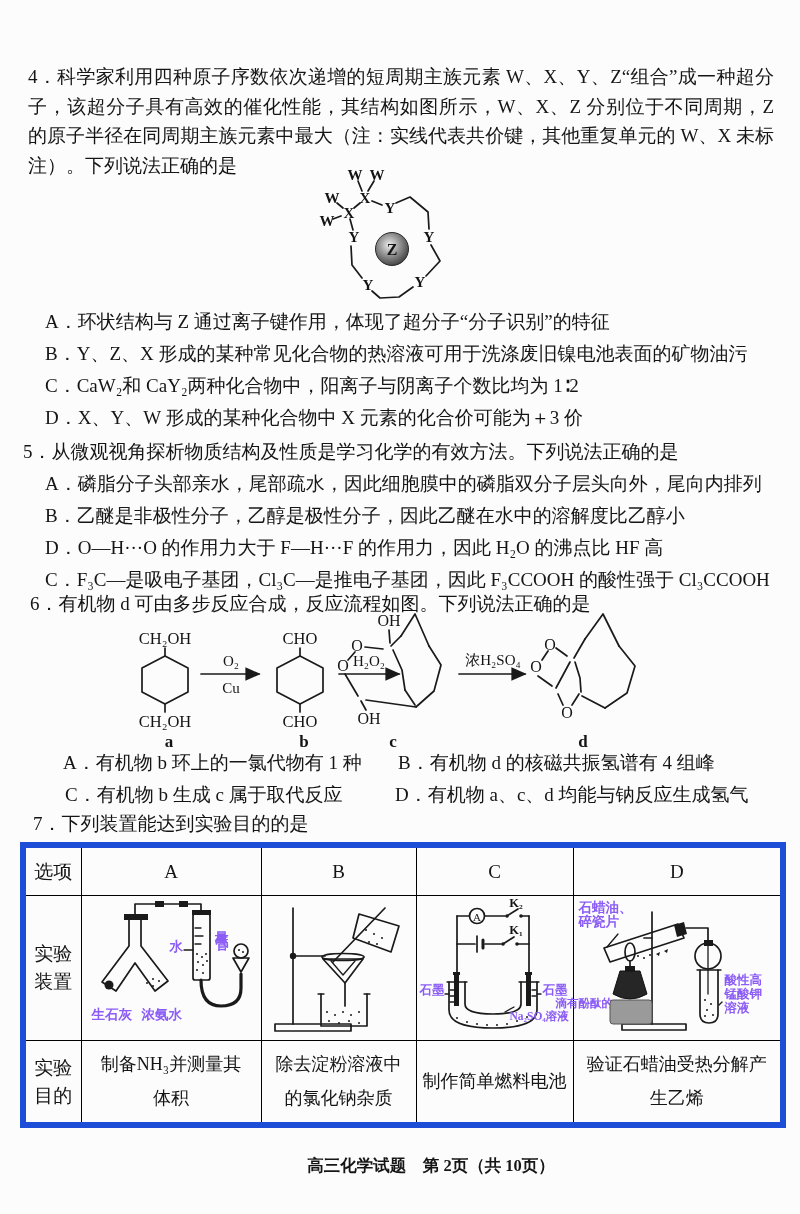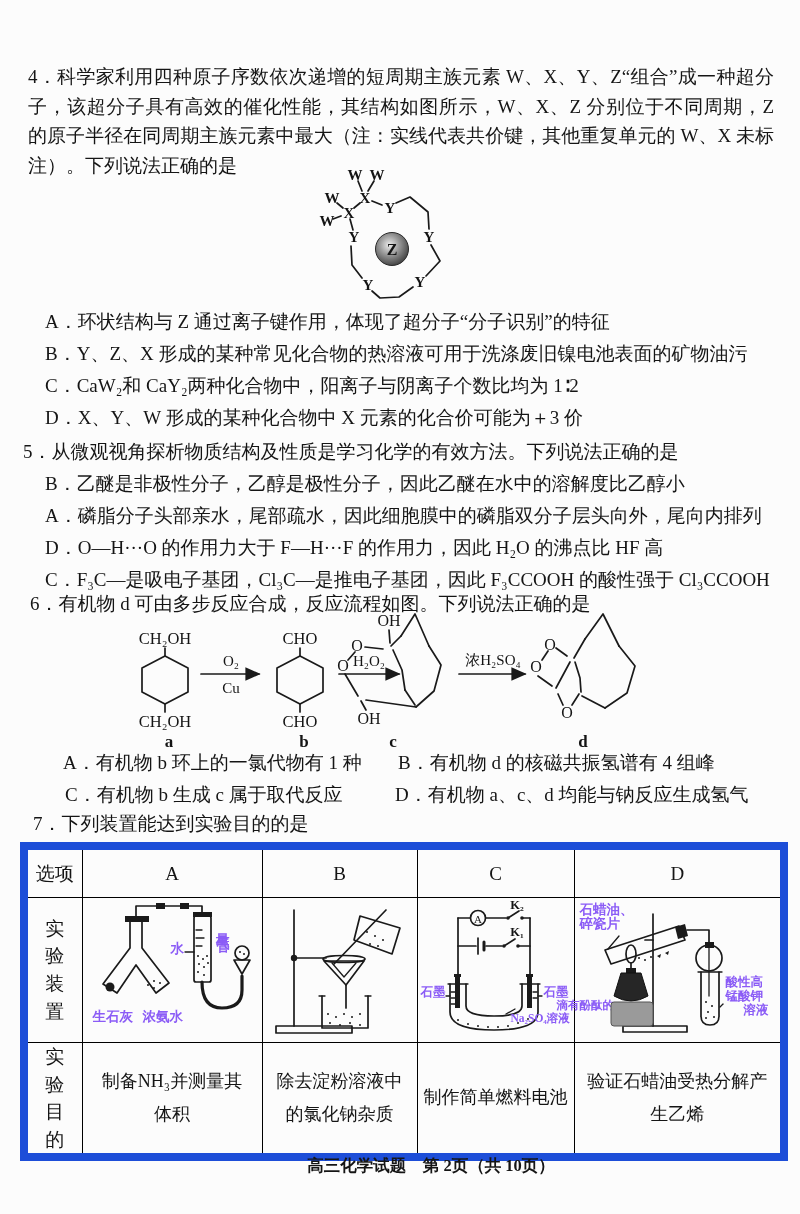--- a/index.html
+++ b/index.html
@@ -11,21 +11,21 @@
   .opt-abs{position:absolute;font-size:19px;white-space:nowrap;}
   svg{display:block;}
   svg text{font-family:"Liberation Serif","DejaVu Serif",serif;fill:#141414;}
   .bond{stroke:#1a1a1a;stroke-width:1.7;fill:none;stroke-linecap:round;stroke-linejoin:round;}
   .thin{stroke-width:1.3;}
   .fat{stroke-width:3.2;}
   .ink{fill:#1a1a1a;stroke:none;}
   
   .qtable{border-collapse:collapse;table-layout:fixed;width:760px;background:#fcfcfc;}
   .qtable td,.qtable th{border:1.5px solid #000;font-weight:normal;}
-  .qtable{border:8px solid #1d4ed8;}
+  .qtable{border:6px solid #1d4ed8;}
   .hd{height:45px;text-align:center;font-size:19px;}
   .rowlabel{text-align:center;font-size:19px;line-height:1.45;padding:0 8px;}
   .appcell{height:144px;vertical-align:middle;position:relative;padding:0;}
   .purpcell{height:81px;text-align:center;font-size:18px;line-height:1.85;vertical-align:middle;}
   .pA{padding:0 16px;} .pB{padding:0 12px;} .pC{padding:0 3px;} .pD{padding:0 10px;}
   .applbl{position:absolute;font-weight:bold;font-size:13.5px;line-height:1.1;white-space:nowrap;color:#8b5cf6;}
   .applbl.small{font-size:11.5px;font-weight:bold;}
   .vtext{writing-mode:vertical-rl;text-orientation:upright;letter-spacing:3px;}
   .footer{position:absolute;top:1155px;left:0;width:100%;text-align:center;
           font-size:16.5px;font-weight:600;margin-left:31px;}
@@ -78,22 +78,22 @@
   <div class="abs" style="left:45px;top:306px;">
     <div class="optline">A．环状结构与 Z 通过离子键作用，体现了超分子“分子识别”的特征</div>
     <div class="optline">B．Y、Z、X 形成的某种常见化合物的热溶液可用于洗涤废旧镍电池表面的矿物油污</div>
     <div class="optline">C．CaW₂和 CaY₂两种化合物中，阳离子与阴离子个数比均为 1∶2</div>
     <div class="optline">D．X、Y、W 形成的某种化合物中 X 元素的化合价可能为＋3 价</div>
   </div>
 
   <div class="abs" style="left:23px;top:436px;width:754px;">
     <div class="optline"><span>5．</span><span>从微观视角探析物质结构及性质是学习化学的有效方法。下列说法正确的是</span></div>
     <div style="padding-left:22px;">
+      <div class="optline">A．磷脂分子头部亲水，尾部疏水，因此细胞膜中的磷脂双分子层头向外，尾向内排列</div>
       <div class="optline">B．乙醚是非极性分子，乙醇是极性分子，因此乙醚在水中的溶解度比乙醇小</div>
-      <div class="optline">A．磷脂分子头部亲水，尾部疏水，因此细胞膜中的磷脂双分子层头向外，尾向内排列</div>
       <div class="optline">D．O—H···O 的作用力大于 F—H···F 的作用力，因此 H₂O 的沸点比 HF 高</div>
       <div class="optline">C．F₃C—是吸电子基团，Cl₃C—是推电子基团，因此 F₃CCOOH 的酸性强于 Cl₃CCOOH</div>
     </div>
   </div>
 
   <div class="abs optline" style="left:30px;top:588px;"><span>6．</span><span>有机物 d 可由多步反应合成，反应流程如图。下列说法正确的是</span></div>
 
   <svg class="abs" style="left:55px;top:598px;" width="700" height="165" viewBox="0 0 700 165">
     <defs>
       <marker id="ah" markerWidth="11" markerHeight="9" refX="8" refY="4" orient="auto">
@@ -362,21 +362,21 @@
                 <circle cx="137" cy="106" r="1"></circle>
                 <circle cx="133" cy="112" r="1"></circle>
             <circle cx="139" cy="117" r="1"></circle>
                 <circle cx="131" cy="118" r="1"></circle>
           </g>
         </svg>
         <div class="applbl" style="left:5px;top:5px;">石蜡油、</div>
         <div class="applbl" style="left:5px;top:19px;">碎瓷片</div>
         <div class="applbl" style="left:151px;top:78px;font-size:12.5px;">酸性高</div>
         <div class="applbl" style="left:151px;top:92px;font-size:12.5px;">锰酸钾</div>
-        <div class="applbl" style="left:169px;top:106px;font-size:12.5px;">溶液</div>
+        <div class="applbl" style="left:151px;top:106px;font-size:12.5px;">溶液</div>
       </td>
     </tr>
     <tr>
       <td class="rowlabel">实验目的</td>
       <td class="purpcell pA">制备NH₃并测量其体积</td>
       <td class="purpcell pB">除去淀粉溶液中的氯化钠杂质</td>
       <td class="purpcell pC">制作简单燃料电池</td>
       <td class="purpcell pD">验证石蜡油受热分解产生乙烯</td>
     </tr>
   </tbody>

